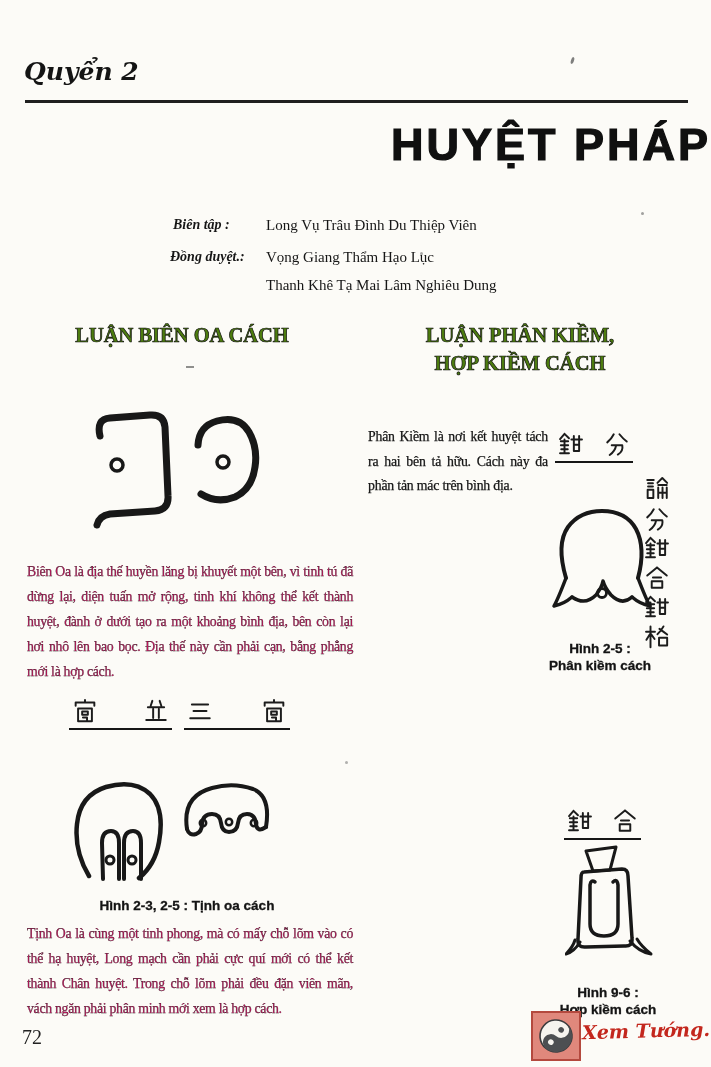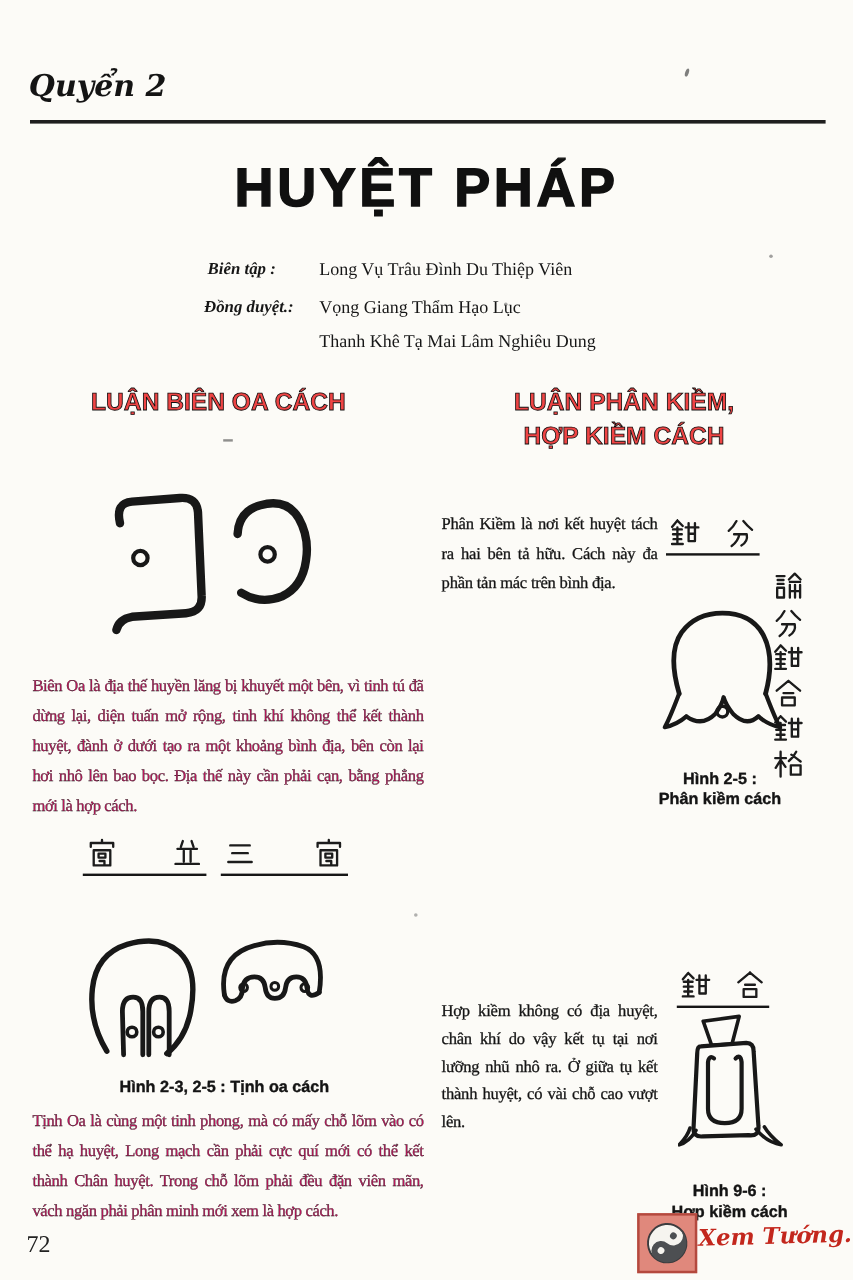--- a/index.html
+++ b/index.html
@@ -6,21 +6,21 @@
   .page{position:relative;width:711px;height:1067px;background:#fcfbf7;overflow:hidden;
         color:#1a1a1a;font-family:"Liberation Serif",serif;}
   .abs{position:absolute;}
   .sans{font-family:"Liberation Sans",sans-serif;}
   .volume{font-family:"DejaVu Serif",serif;font-style:italic;font-weight:bold;font-size:25px;color:#141414;}
   .rule{background:#1f1f1f;height:3px;}
   .title{width:711px;text-align:center;font-weight:bold;font-size:45px;letter-spacing:3px;
          color:#101010;-webkit-text-stroke:1.2px #101010;}
   .cred-label{font-style:italic;font-weight:bold;font-size:14px;color:#161616;}
   .cred-val{font-size:15px;color:#161616;}
-  .heading{font-weight:bold;font-size:20.5px;text-align:center;color:#ef4444;-webkit-text-stroke:0.7px #0f0f0f;}
+  .heading{font-weight:bold;font-size:20.5px;text-align:center;color:#4d7c0f;font-family:Liberation Serif, serif;-webkit-text-stroke:0.7px #0f0f0f;}
   .caption{font-weight:bold;font-size:13.5px;text-align:center;color:#141414;-webkit-text-stroke:0.3px #141414;}
   .para{font-size:13.8px;line-height:25px;text-align:justify;letter-spacing:-0.3px;
         color:#be185d;-webkit-text-stroke:0.25px #151515;}
   .para-r{font-size:13.8px;line-height:24.5px;text-align:justify;letter-spacing:-0.2px;
         color:#151515;-webkit-text-stroke:0.25px #151515;}
   .fig{stroke:#181818;fill:none;stroke-linecap:round;stroke-linejoin:round;}
   .hz-group{position:absolute;display:flex;justify-content:space-between;align-items:flex-end;
             padding:0 3px 4px 3px;border-bottom:2.5px solid #161616;}
   .hz{width:26px;height:26px;stroke:#1c1c1c;fill:none;stroke-width:2.4;
       stroke-linecap:round;stroke-linejoin:round;}
@@ -61,21 +61,21 @@
     <g id="hz-cach">
         <path d="M8,3 V28.5 M2.5,9.5 H13.5 M8,11.5 L3,19.5 M8,11.5 L13,18.5 M24,3 Q21,9 16.5,12.5 M19,6 Q24,9.5 28.5,13 M18.5,17 H28.5 V26.5 H18.5 Z"></path>
       </g>
   </defs>
 </svg>
 
 <div class="page">
 
   <div class="abs volume" style="left:24px;top:57px;">Quyển 2</div>
   <div class="abs rule" style="left:25px;top:100px;width:663px;"></div>
-  <div class="abs title sans" style="left:0;top:131px;">HUYỆT PHÁP</div>
+  <div class="abs title sans" style="left:0;top:119px;text-align:right;">HUYỆT PHÁP</div>
 
   <div class="abs cred-label" style="left:173px;top:217px;">Biên tập :</div>
   <div class="abs cred-val" style="left:266px;top:217px;">Long Vụ Trâu Đình Du Thiệp Viên</div>
   <div class="abs cred-label" style="left:170px;top:249px;">Đồng duyệt.:</div>
   <div class="abs cred-val" style="left:266px;top:249px;">Vọng Giang Thẩm Hạo Lục</div>
   <div class="abs cred-val" style="left:266px;top:277px;">Thanh Khê Tạ Mai Lâm Nghiêu Dung</div>
 
   <div class="abs heading sans" style="left:27px;top:324px;width:310px;">LUẬN BIÊN OA CÁCH</div>
   <div class="abs heading sans" style="left:370px;top:324px;width:300px;">LUẬN PHÂN KIỀM,</div>
   <div class="abs heading sans" style="left:370px;top:352px;width:300px;">HỢP KIỀM CÁCH</div>
@@ -157,21 +157,20 @@
   <svg class="abs fig" style="left:551px;top:506px;" width="102" height="104" viewBox="0 0 102 104">
     <path d="M15,72 Q5,38 17,21 Q29,5 51,5 Q75,5 85,23 Q95,42 87,72" stroke-width="4"></path>
     <path d="M15,72 Q7,93 3,100 Q13,98 21,91" stroke-width="3.5"></path>
     <path d="M87,72 Q95,93 99,100 Q89,98 81,91" stroke-width="3.5"></path>
     <path d="M21,91 Q34,100 45,89 Q51,81 52,75 Q54,82 60,89 Q71,100 81,91" stroke-width="3.5"></path>
     <circle cx="51" cy="87" r="4.5" stroke-width="2.8"></circle>
   </svg>
   <div class="abs caption sans" style="left:540px;top:641px;width:120px;">Hình 2-5 :</div>
   <div class="abs caption sans" style="left:540px;top:658px;width:120px;">Phân kiềm cách</div>
 
-  <div class="abs para-r" style="left:368px;top:831px;width:180px;line-height:23px;">Hợp kiềm không có địa huyệt, chân khí do vậy kết tụ tại nơi lưỡng nhũ nhô ra. Ở giữa tụ kết thành huyệt, có vài chỗ cao vượt lên.</div>
 
   <div class="hz-group" style="left:564px;top:808px;width:71px;" aria-label="鉗 合">
     <svg class="hz" viewBox="0 0 32 32">
         <use href="#hz-kiem"></use>
       </svg>
     <svg class="hz" viewBox="0 0 32 32">
         <use href="#hz-hop"></use>
       </svg>
   </div>
 

